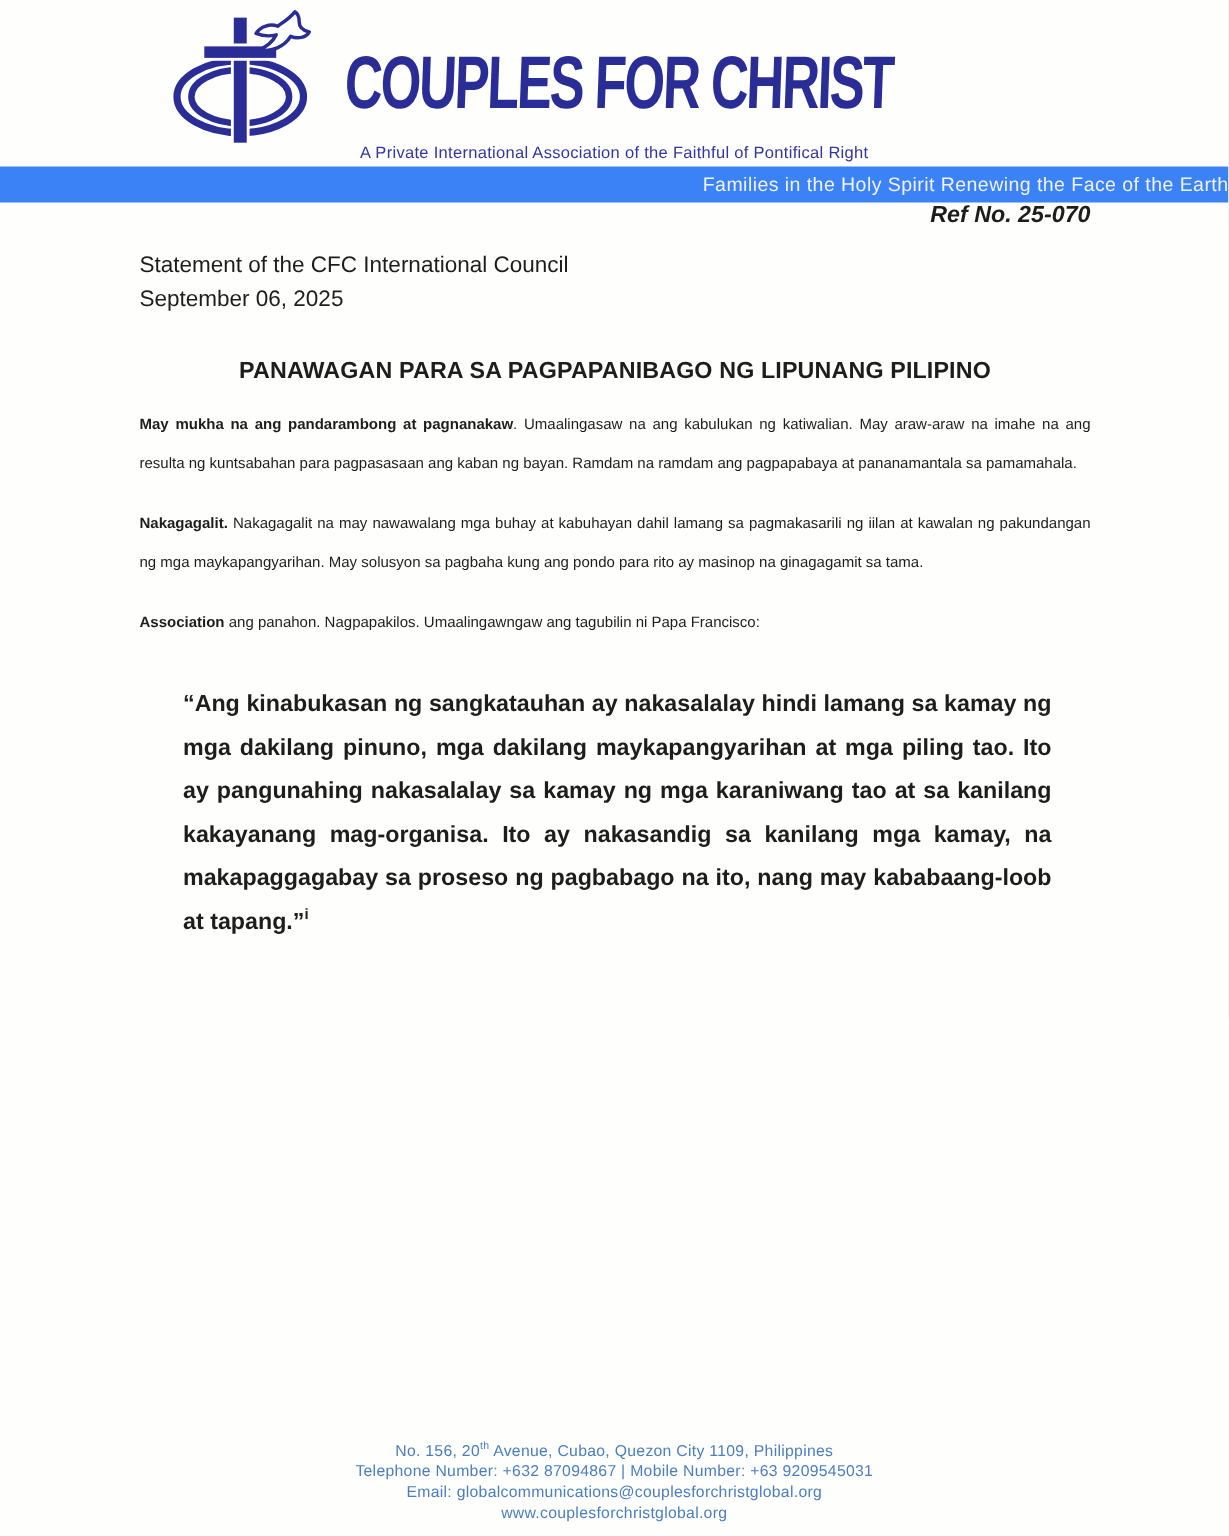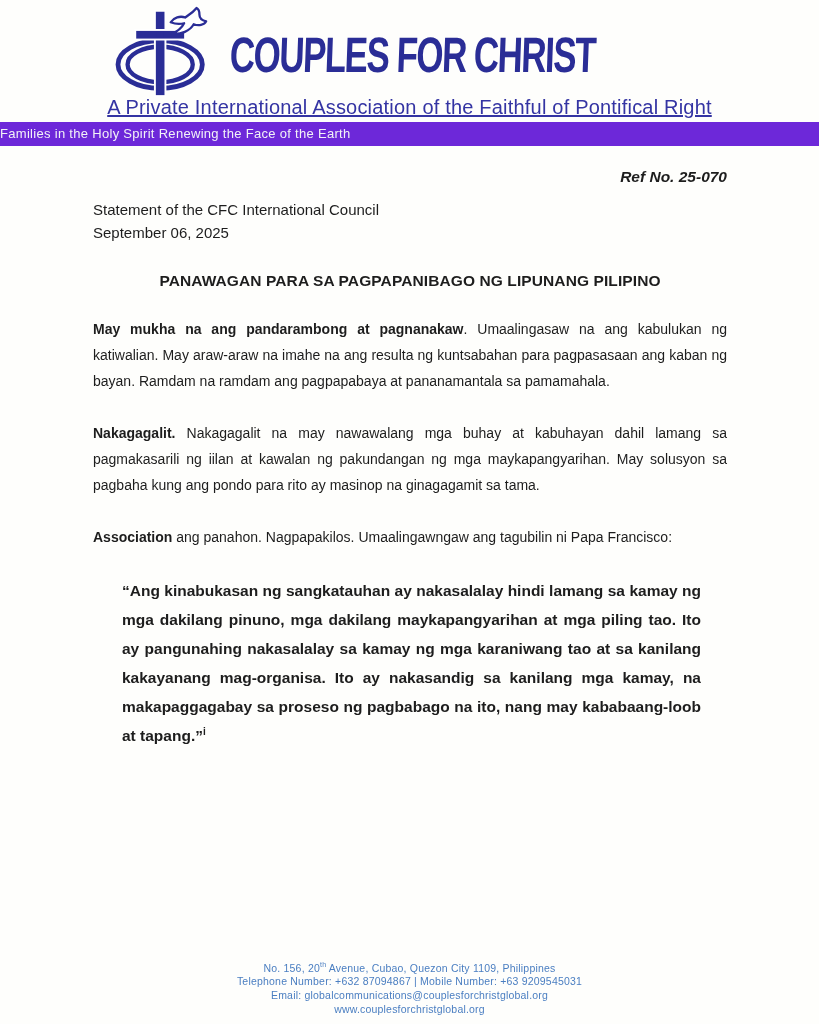--- a/index.html
+++ b/index.html
@@ -31,56 +31,54 @@
     font-weight: bold;
     color: #2a2d96;
     letter-spacing: -2px;
     transform: scaleX(0.76) scaleY(1.08) skewX(-3deg);
     transform-origin: left center;
     white-space: nowrap;
     margin-top: 6px;
   }
   .subtitle {
     color: #3434a3;
-    font-size: 20px;
+    font-size: 11px;
     letter-spacing: 0.2px;
     margin-top: -2px;
     padding-bottom: 3px;
-    text-decoration: underline;
   }
   .banner {
     width: 100%;
-    background: #6d28d9;
+    background: #3b82f6;
     color: #f2f2f7;
     font-size: 13px;
-    text-align: left;
+    text-align: right;
     padding: 4px 0 5px 0;
     letter-spacing: 0.3px;
   }
 
   
   .content { padding: 0 92px 0 93px; }
   .ref-line {
-    margin-top: 22px;
     text-align: right;
     font-weight: bold;
     font-style: italic;
     font-size: 15.5px;
   }
   .statement-block { margin-top: 12px; font-size: 15px; line-height: 23px; }
   .doc-title {
     margin-top: 28px;
     text-align: center;
     font-weight: bold;
     font-size: 15.5px;
     letter-spacing: 0.1px;
   }
   .para {
-    margin-top: 26px;
-    font-size: 14px;
+    margin-top: 14px;
+    font-size: 10px;
     line-height: 26px;
     text-align: justify;
   }
   .para b { font-weight: bold; }
   .quote {
     margin: 26px 26px 0 29px;
     font-size: 15.5px;
     line-height: 29px;
     text-align: justify;
     font-weight: bold;

